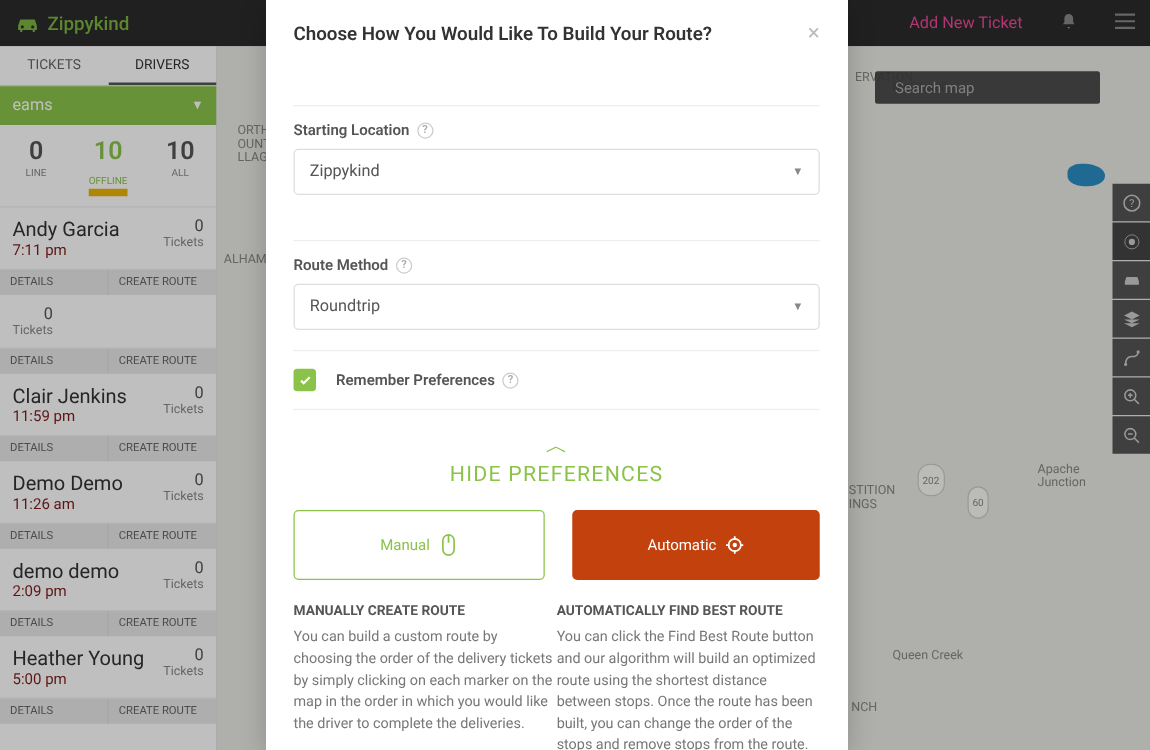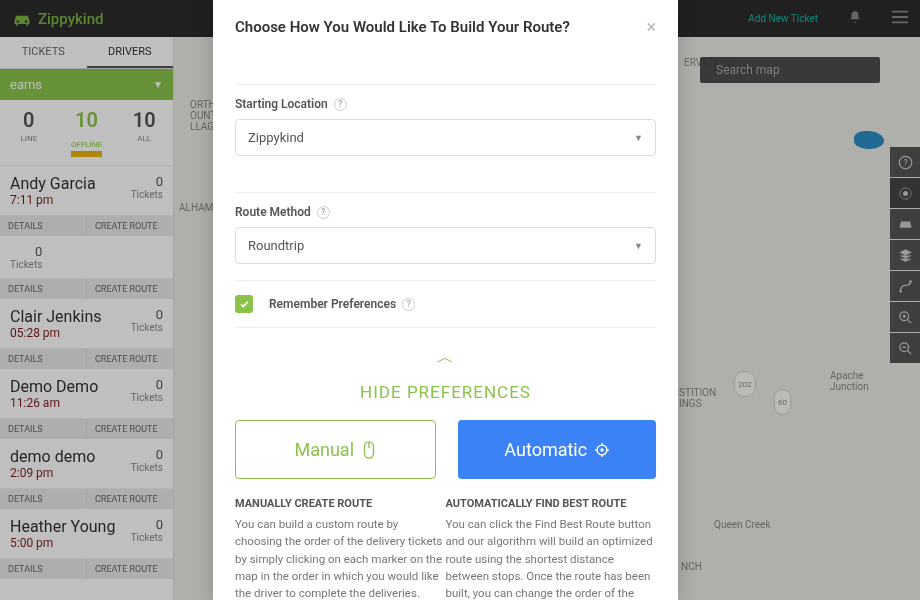--- a/index.html
+++ b/index.html
@@ -3,21 +3,21 @@
 <meta charset="utf-8">
 <style>
 * { box-sizing: border-box; margin: 0; padding: 0; font-family: -apple-system, BlinkMacSystemFont, "Segoe UI", Roboto, Arial, sans-serif; }
 body { width: 920px; height: 600px; overflow: hidden; background: #f0f0f0; position: relative; }
 
 
 .top-header { height: 37px; background: #2b2b2b; display: flex; align-items: center; padding: 0 12px; }
 .logo { display: flex; align-items: center; color: #7cb342; font-weight: 500; font-size: 15px; }
 .logo svg { width: 20px; height: 14px; margin-right: 6px; }
 .top-spacer { flex: 1; }
-.add-ticket { color: #14b8a6; font-size: 10px; margin-right: 30px; cursor: pointer; }
+.add-ticket { color: #ec4899; font-size: 13px; margin-right: 30px; cursor: pointer; }
 .bell-icon { color: #888; margin-right: 30px; cursor: pointer; }
 .hamburger { color: #888; cursor: pointer; }
 
 
 .main { display: flex; height: 563px; }
 .sidebar { width: 174px; background: #fff; border-right: 1px solid #ddd; display: flex; flex-direction: column; }
 
 
 .tabs { display: flex; border-bottom: 1px solid #ddd; }
 .tab { flex: 1; text-align: center; padding: 8px 0; font-size: 11px; color: #666; cursor: pointer; }
@@ -71,26 +71,26 @@
 .help-icon { display: inline-flex; width: 13px; height: 13px; border: 1px solid #ccc; border-radius: 50%; align-items: center; justify-content: center; font-size: 9px; color: #aaa; margin-left: 6px; }
 .select { border: 1px solid #ddd; border-radius: 4px; padding: 10px 12px; font-size: 13px; color: #555; display: flex; justify-content: space-between; align-items: center; cursor: pointer; }
 .select .arrow { font-size: 9px; color: #888; }
 .checkbox-row { display: flex; align-items: center; padding: 14px 0; border-top: 1px solid #eee; border-bottom: 1px solid #eee; margin-bottom: 20px; }
 .checkbox { width: 18px; height: 18px; background: #8bc34a; border-radius: 3px; display: flex; align-items: center; justify-content: center; margin-right: 16px; cursor: pointer; }
 .checkbox svg { width: 11px; height: 11px; }
 .checkbox-label { font-size: 12px; font-weight: 600; color: #555; display: flex; align-items: center; }
 
 .hide-prefs { text-align: center; margin-bottom: 18px; cursor: pointer; }
 .hide-prefs-chev { color: #8bc34a; font-size: 18px; line-height: 1; }
-.hide-prefs-text { color: #8bc34a; font-size: 17px; font-weight: 400; letter-spacing: 1px; margin-top: 16px; }
+.hide-prefs-text { color: #8bc34a; font-size: 17px; font-weight: 400; letter-spacing: 1px; margin-top: 4px; }
 
 .mode-buttons { display: flex; gap: 22px; margin-bottom: 18px; }
-.mode-btn { flex: 1; padding: 18px 0; border-radius: 4px; text-align: center; font-size: 18px; display: flex; align-items: center; justify-content: center; gap: 8px; cursor: pointer; }
+.mode-btn { flex: 1; padding: 18px 0; border-radius: 4px; text-align: center; font-size: 12px; display: flex; align-items: center; justify-content: center; gap: 8px; cursor: pointer; }
 .mode-btn.manual { border: 1px solid #8bc34a; color: #8bc34a; background: #fff; }
-.mode-btn.auto { background: #3b82f6; color: #fff; }
+.mode-btn.auto { background: #c2410c; color: #fff; }
 .mode-btn svg { width: 14px; height: 18px; }
 
 .mode-desc { display: flex; }
 .desc-col { flex: 1; }
 .desc-title { font-size: 11px; font-weight: 700; color: #555; margin-bottom: 6px; }
 .desc-text { font-size: 11.5px; color: #777; line-height: 1.5; }
 
 .note-box { background: #fefdf0; border: 1px solid #f0eed8; padding: 10px 14px; font-size: 11.5px; color: #888; line-height: 1.5; margin: 0 -4px; }
 
 
@@ -169,21 +169,21 @@
             <div class="driver-tickets-label">Tickets</div>
           </div>
         </div>
         <div class="driver-actions">
           <div class="driver-action">DETAILS</div>
           <div class="driver-action">CREATE ROUTE</div>
         </div>
         <div class="driver-row">
           <div>
             <div class="driver-name">Clair Jenkins</div>
-            <div class="driver-time">05:28 pm</div>
+            <div class="driver-time">11:59 pm</div>
           </div>
           <div class="driver-tickets">
             <div class="driver-tickets-num">0</div>
             <div class="driver-tickets-label">Tickets</div>
           </div>
         </div>
         <div class="driver-actions">
           <div class="driver-action">DETAILS</div>
           <div class="driver-action">CREATE ROUTE</div>
         </div>

